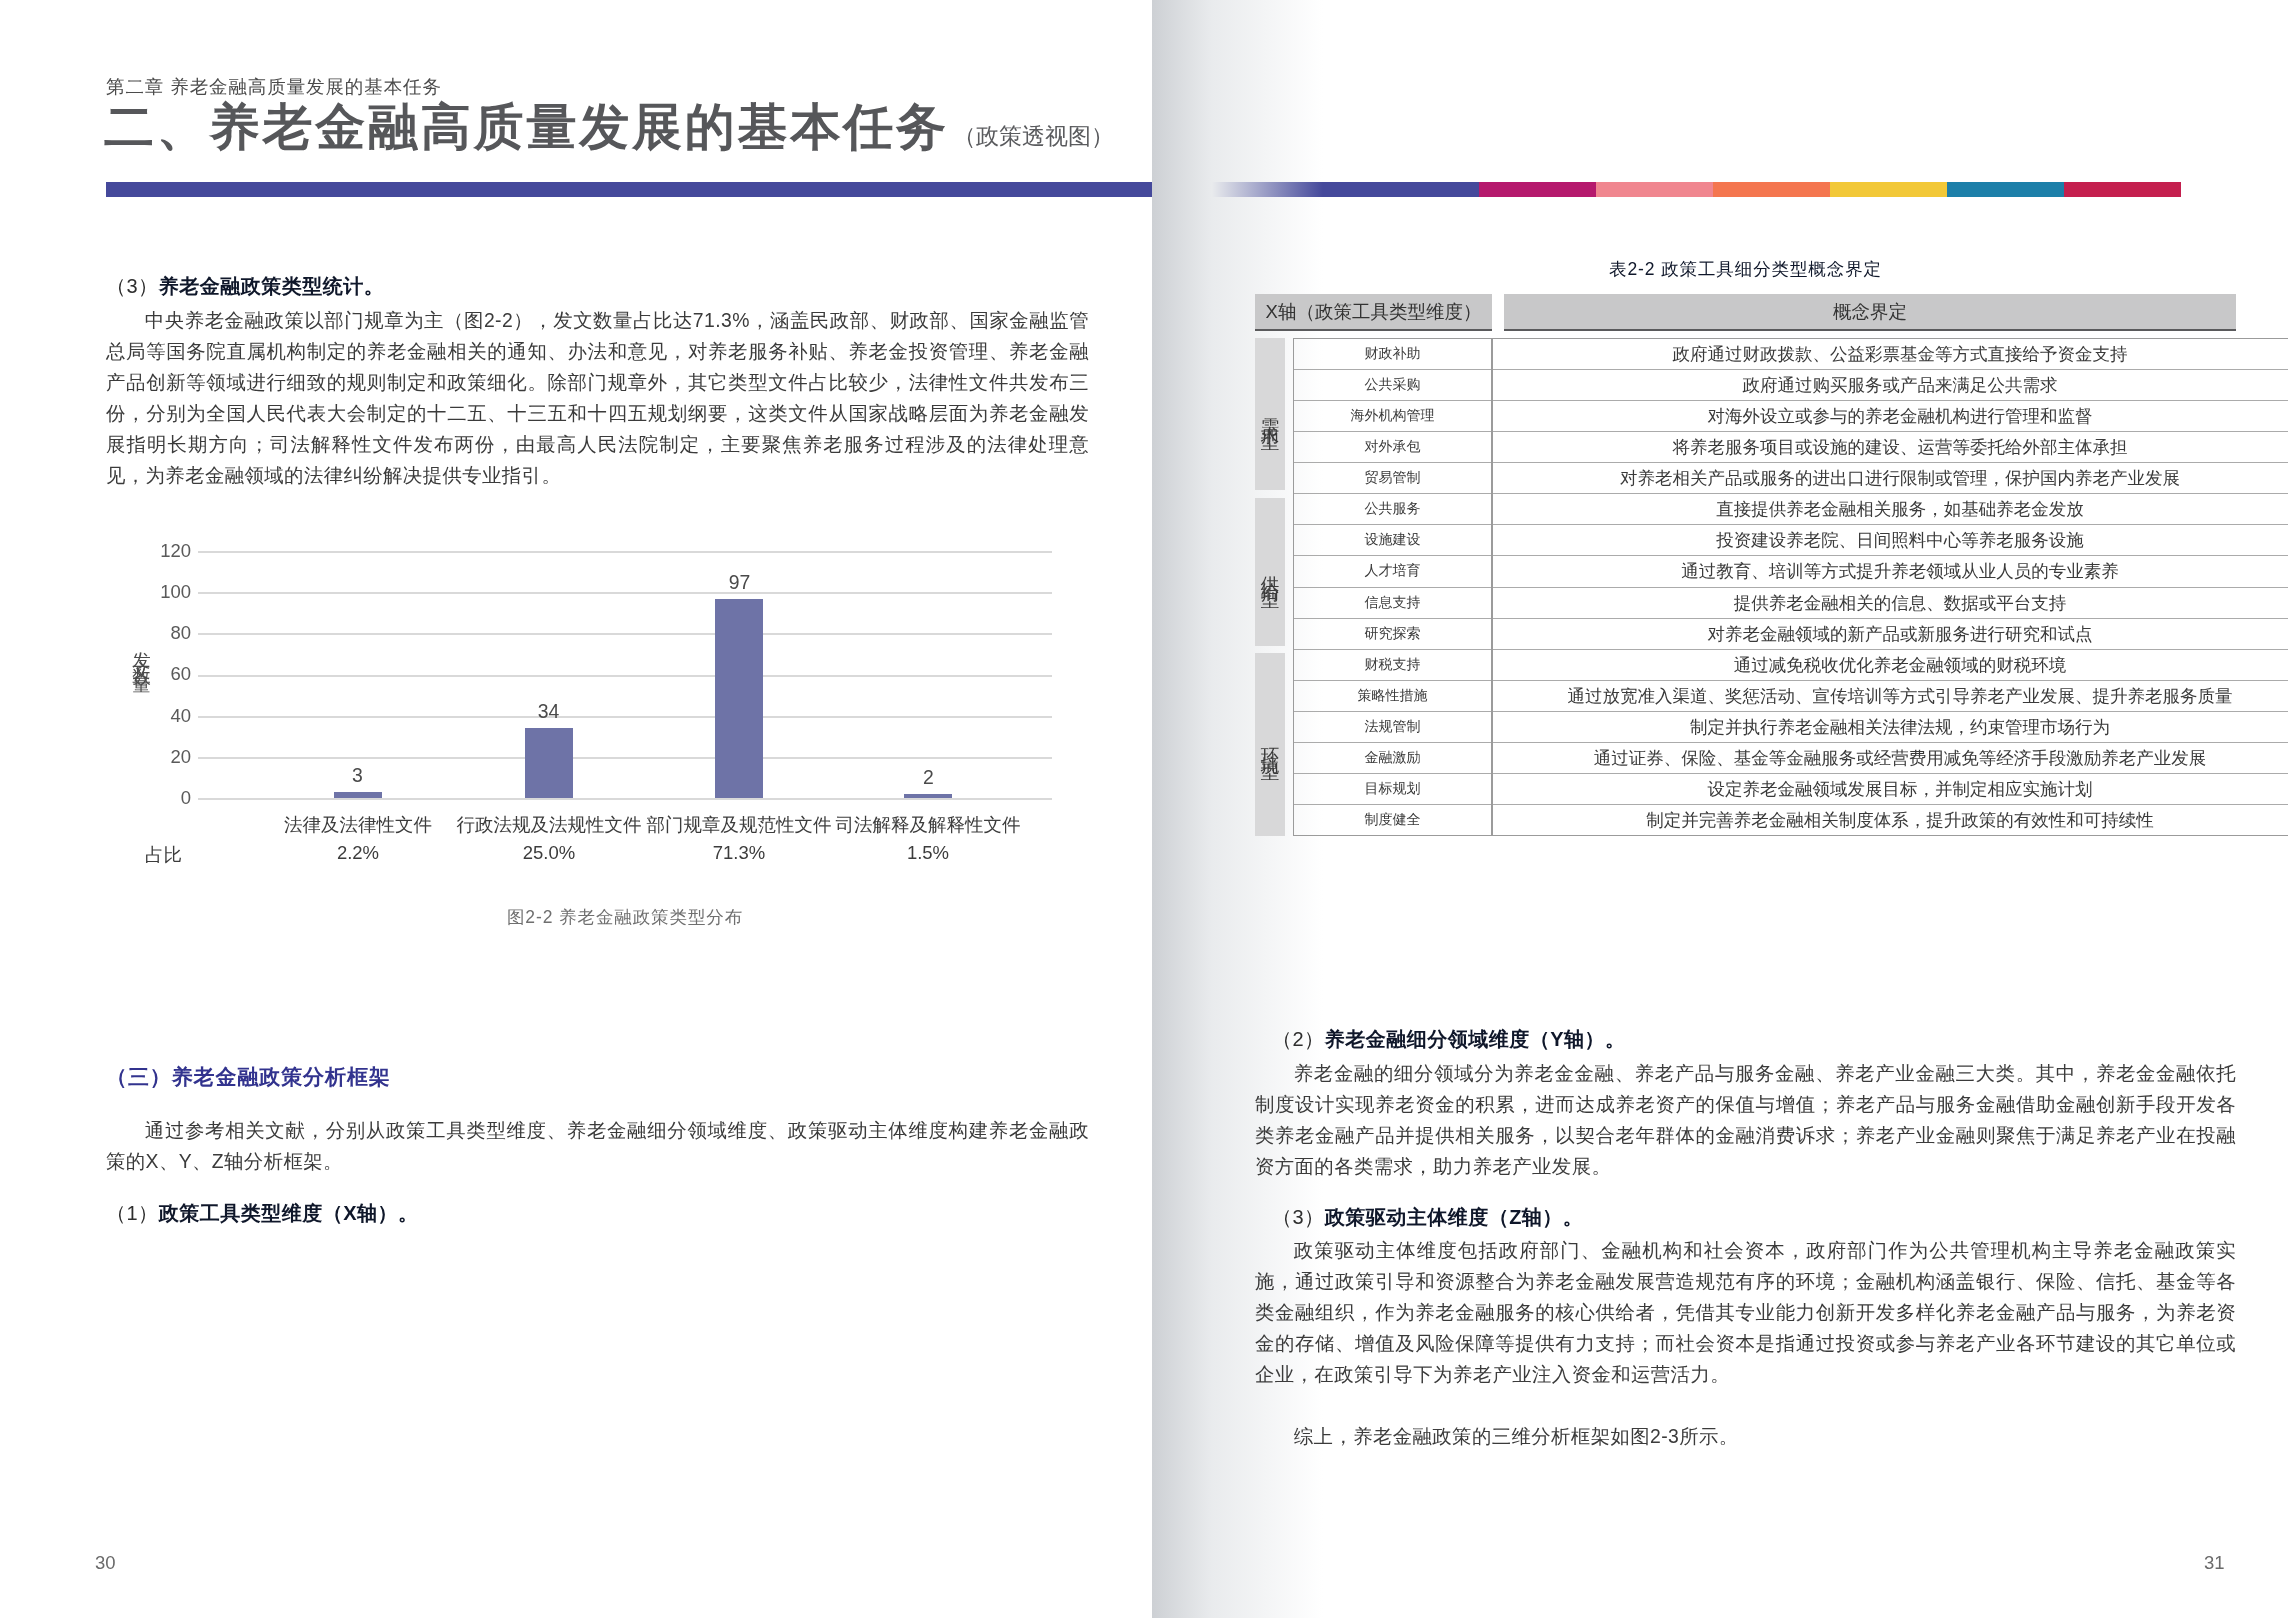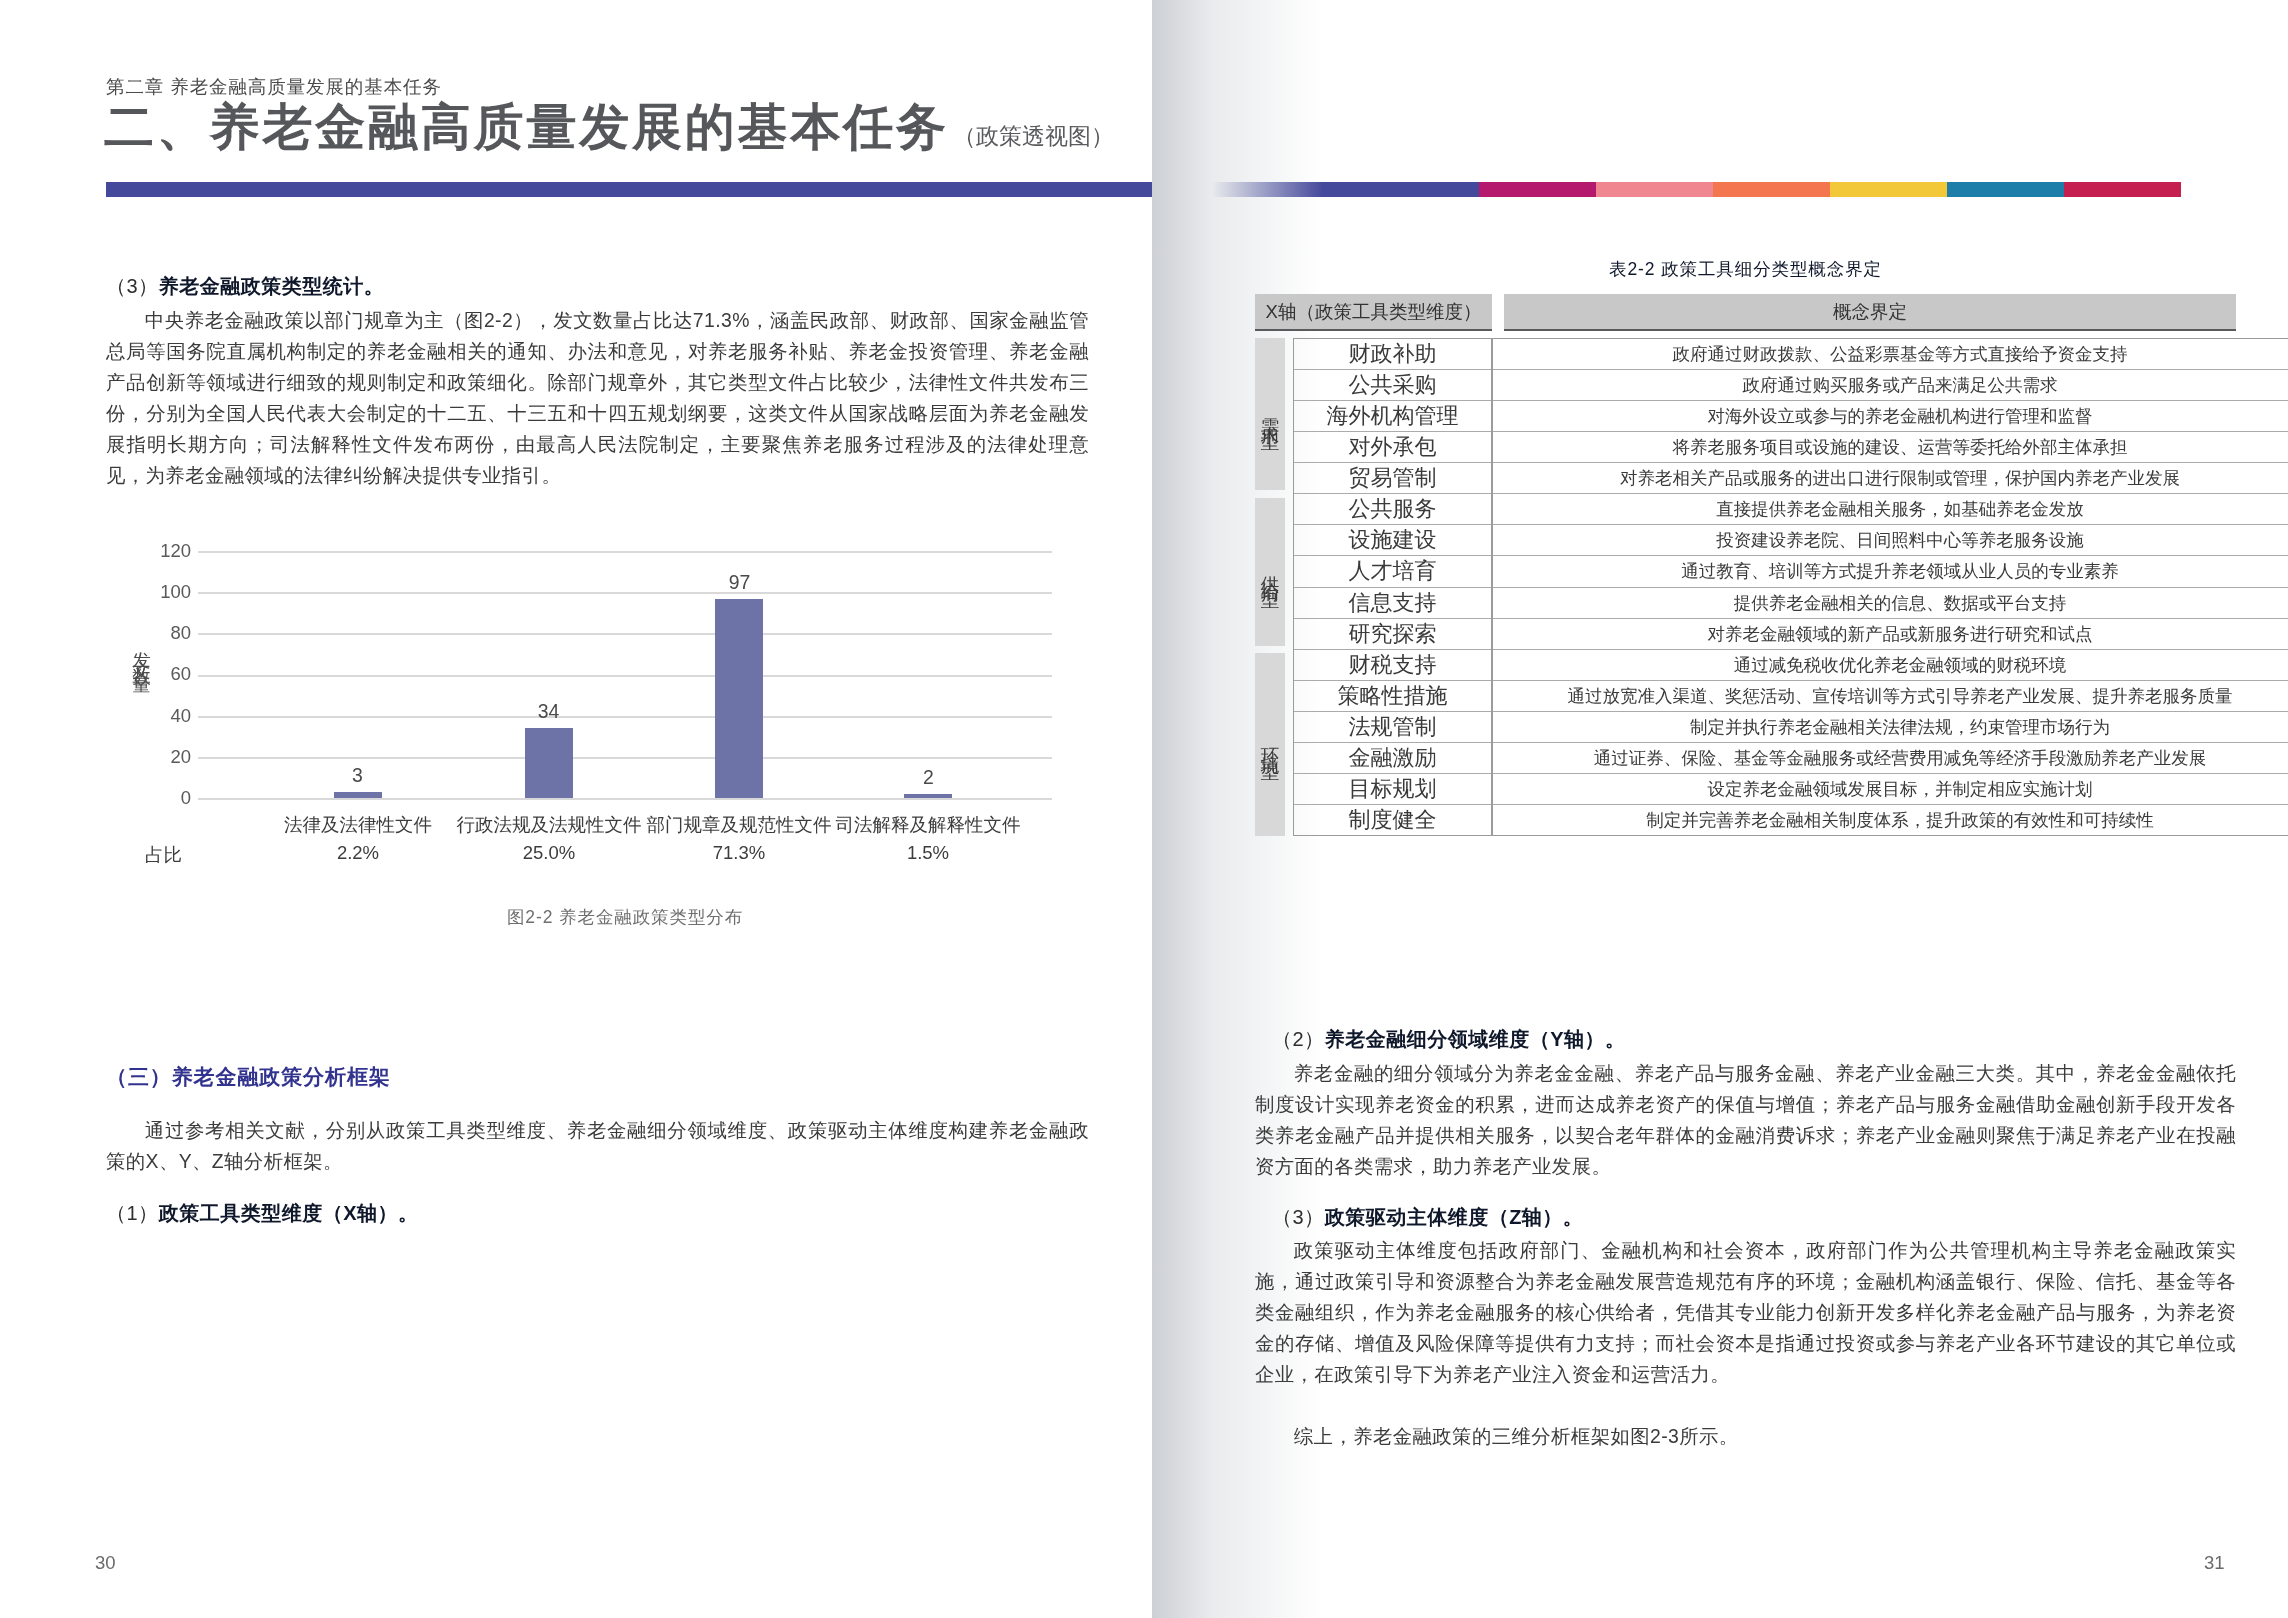--- a/index.html
+++ b/index.html
@@ -54,21 +54,21 @@
               font-size:18.5px; color:#333; }
   .tbl-head.c1 { left:0; width:237px; }
   .tbl-head.c2 { left:249px; width:732px; }
   .col-box { position:absolute; top:81px; height:498px; border:0.9px solid #9b9b9b;
              display:flex; flex-direction:column; }
   .col-box.tools { left:38px; width:199px; }
   .col-box.defs  { left:237px; width:816px; }
   .cell { flex:1 1 0; display:flex; align-items:center; justify-content:center;
           border-top:0.9px solid #ababab; color:#3a3a3a; white-space:nowrap; }
   .cell:first-child { border-top:none; }
-  .cell.tool { font-size:22px; }
+  .cell.tool { font-size:14px; }
   .cell.def  { font-size:17.5px; }
   .grp-strip { position:absolute; left:0; width:30px; background:#d8d8d9;
                display:flex; align-items:center; justify-content:center; }
   .grp-strip span { writing-mode:vertical-rl; text-orientation:upright; font-size:18.5px;
                     color:#3a3a3a; letter-spacing:7.4px; }
 </style>
 </head>
 <body>
 
 <div class="page">

